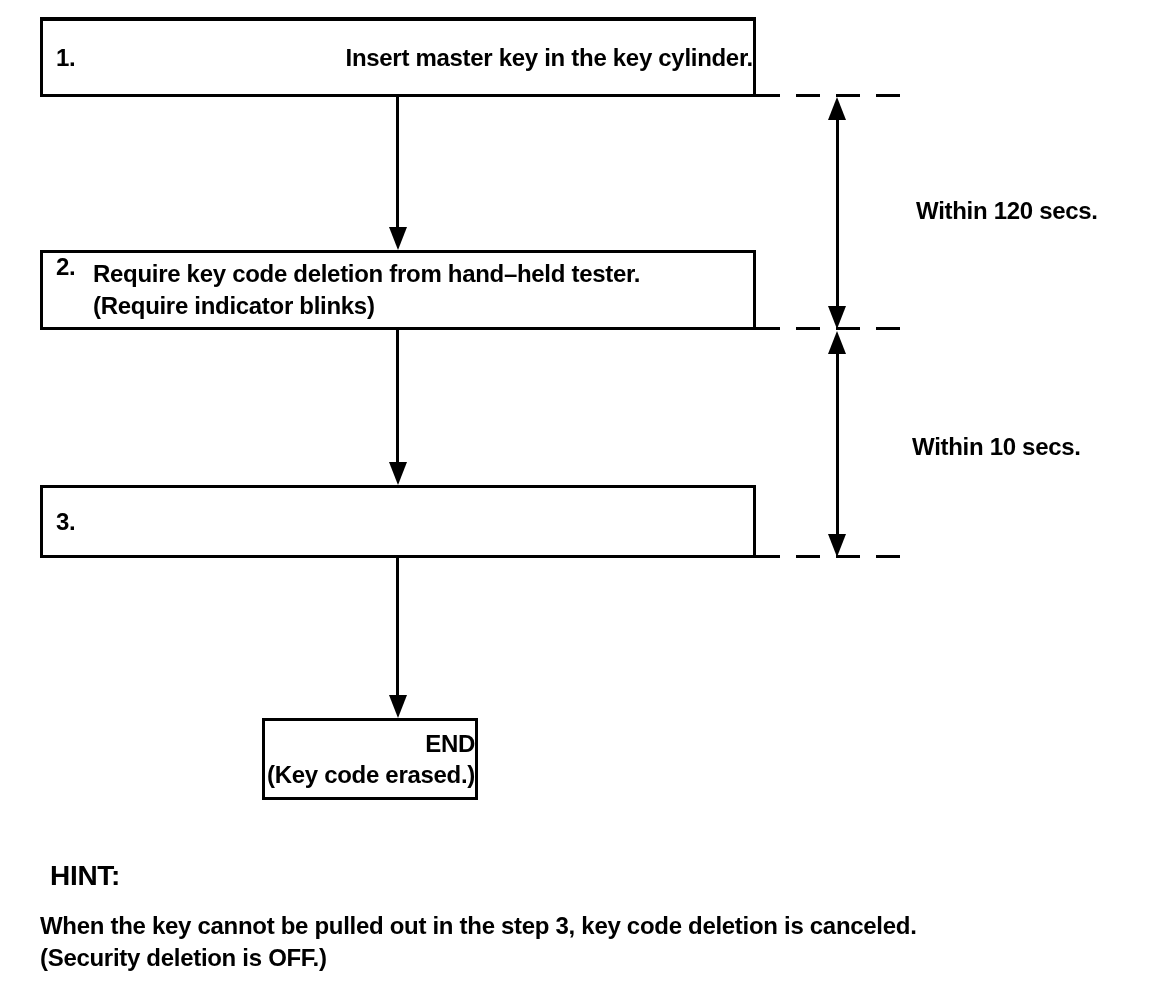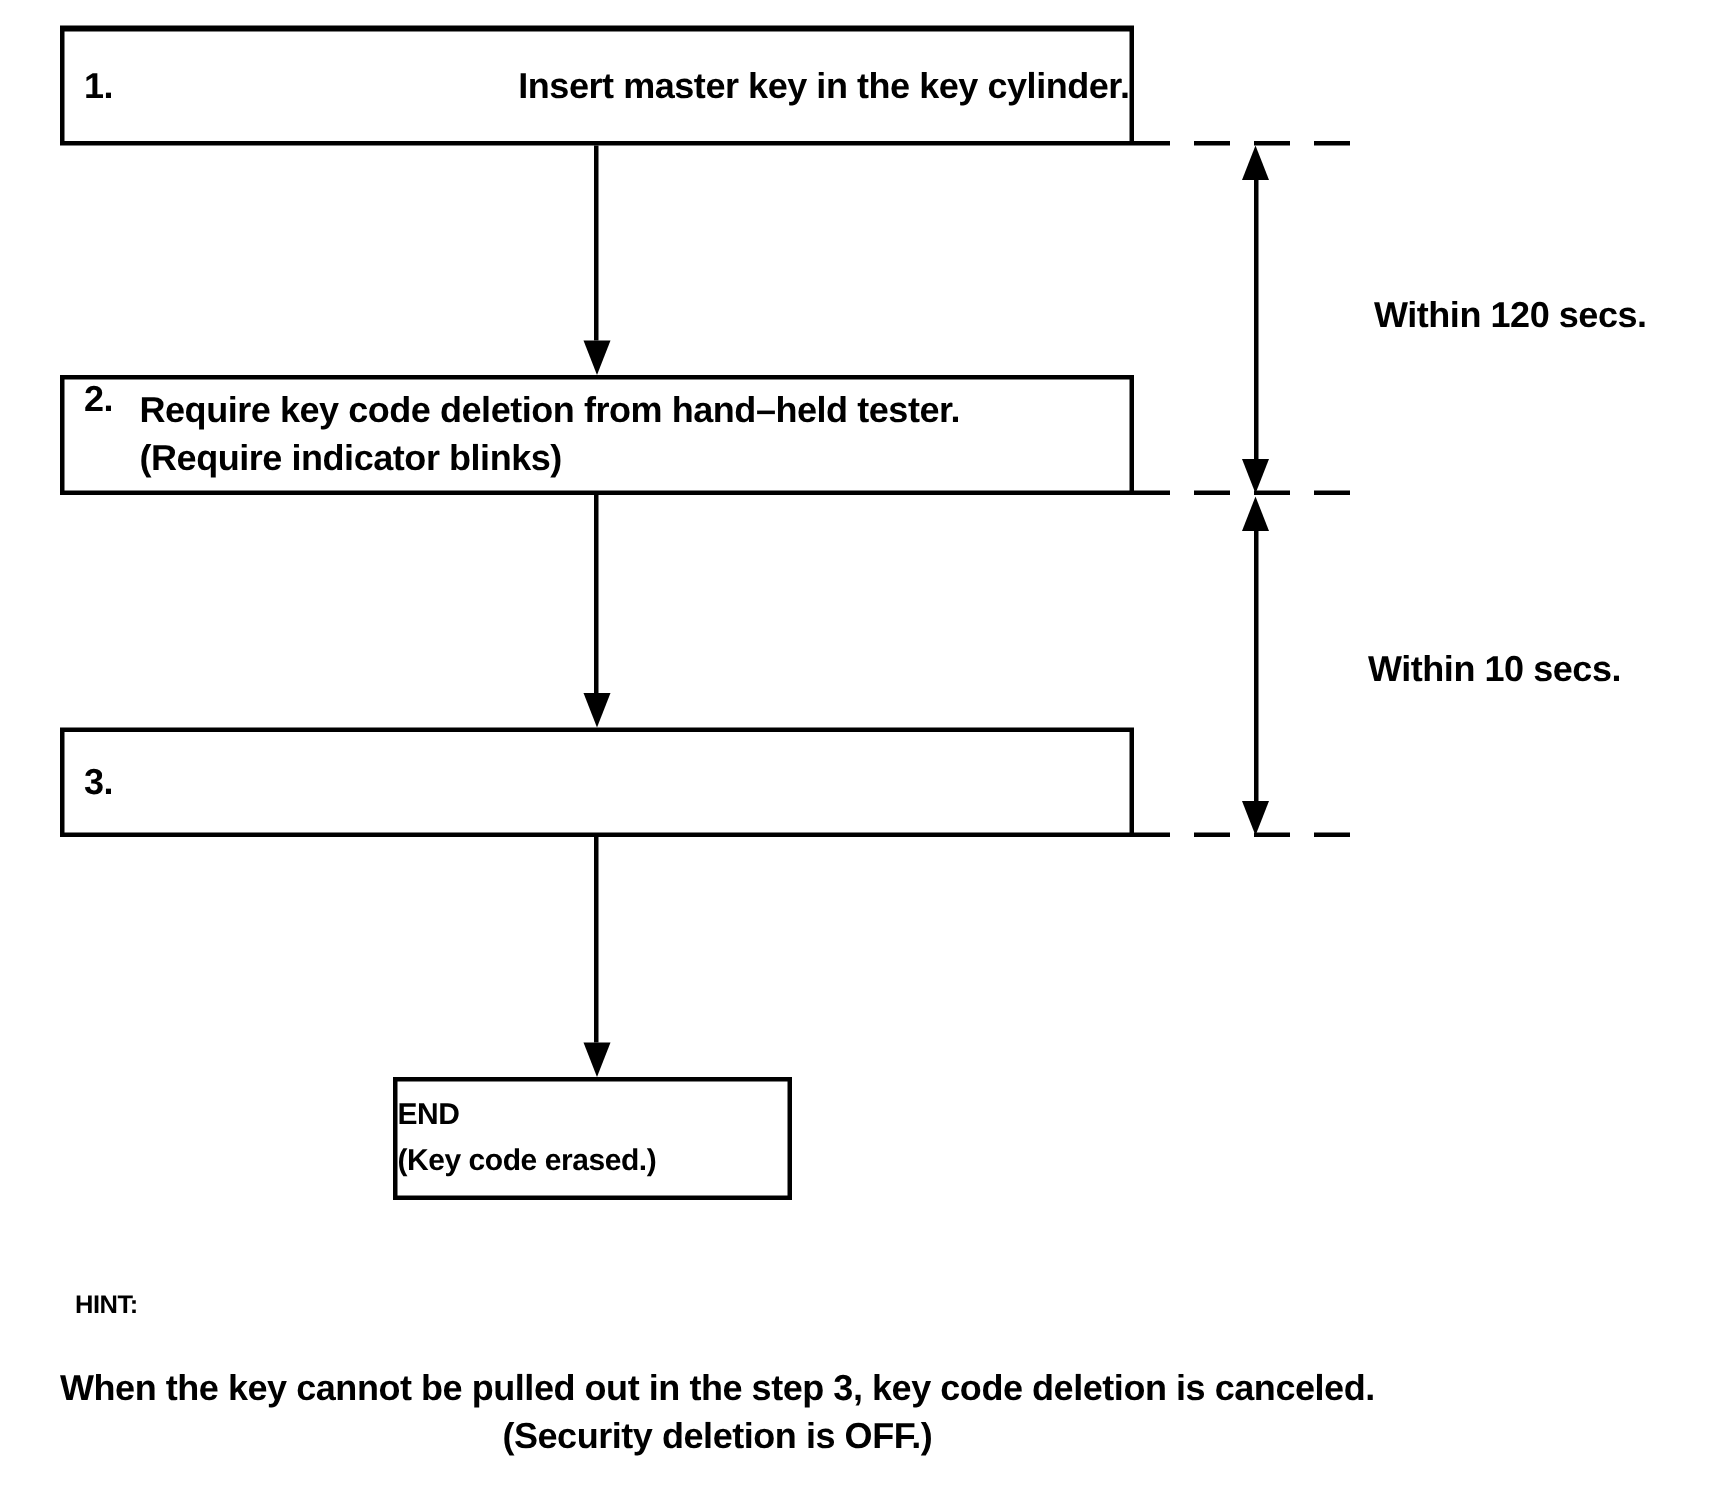--- a/index.html
+++ b/index.html
@@ -42,29 +42,29 @@
   .box1 .step-num, .box3 .step-num { align-self: center; }
   .step-lines { flex: 1; }
   .step-lines div { line-height: 32px; }
   .box1 .step-lines div, .box3 .step-lines div { line-height: 24px; text-align: right; }
 
   
   .end-box {
     position: absolute;
     left: 262px;
     top: 718px;
-    width: 266px;
+    width: 216px;
     height: 82px;
     border: 3px solid #000;
     box-sizing: border-box;
     display: flex;
     flex-direction: column;
-    align-items: flex-start;
+    align-items: flex-end;
     justify-content: center;
-    font-size: 20px;
+    font-size: 24px;
     text-align: center;
   }
   .end-box div { line-height: 31px; }
 
   
   .connector {
     position: absolute;
     left: 388px;
     width: 19px;
     display: flex;
@@ -124,29 +124,29 @@
     text-align: right;
   }
   .label-120 { left: 916px; top: 197px; }
   .label-10  { left: 912px; top: 433px; }
 
   
   .hint-heading {
     position: absolute;
     left: 50px;
     top: 860px;
-    font-size: 17px;
+    font-size: 28px;
   }
   .hint-body {
     position: absolute;
     left: 40px;
     top: 910px;
     font-size: 24px;
   }
-  .hint-body div { line-height: 32px; text-align: center; }
+  .hint-body div { line-height: 32px; }
 </style>
 </head>
 <body>
 
 <div class="canvas">
 
   <div class="step-box box1">
     <span class="step-num">1.</span>
     <div class="step-lines">
       <div>Insert master key in the key cylinder.</div>

